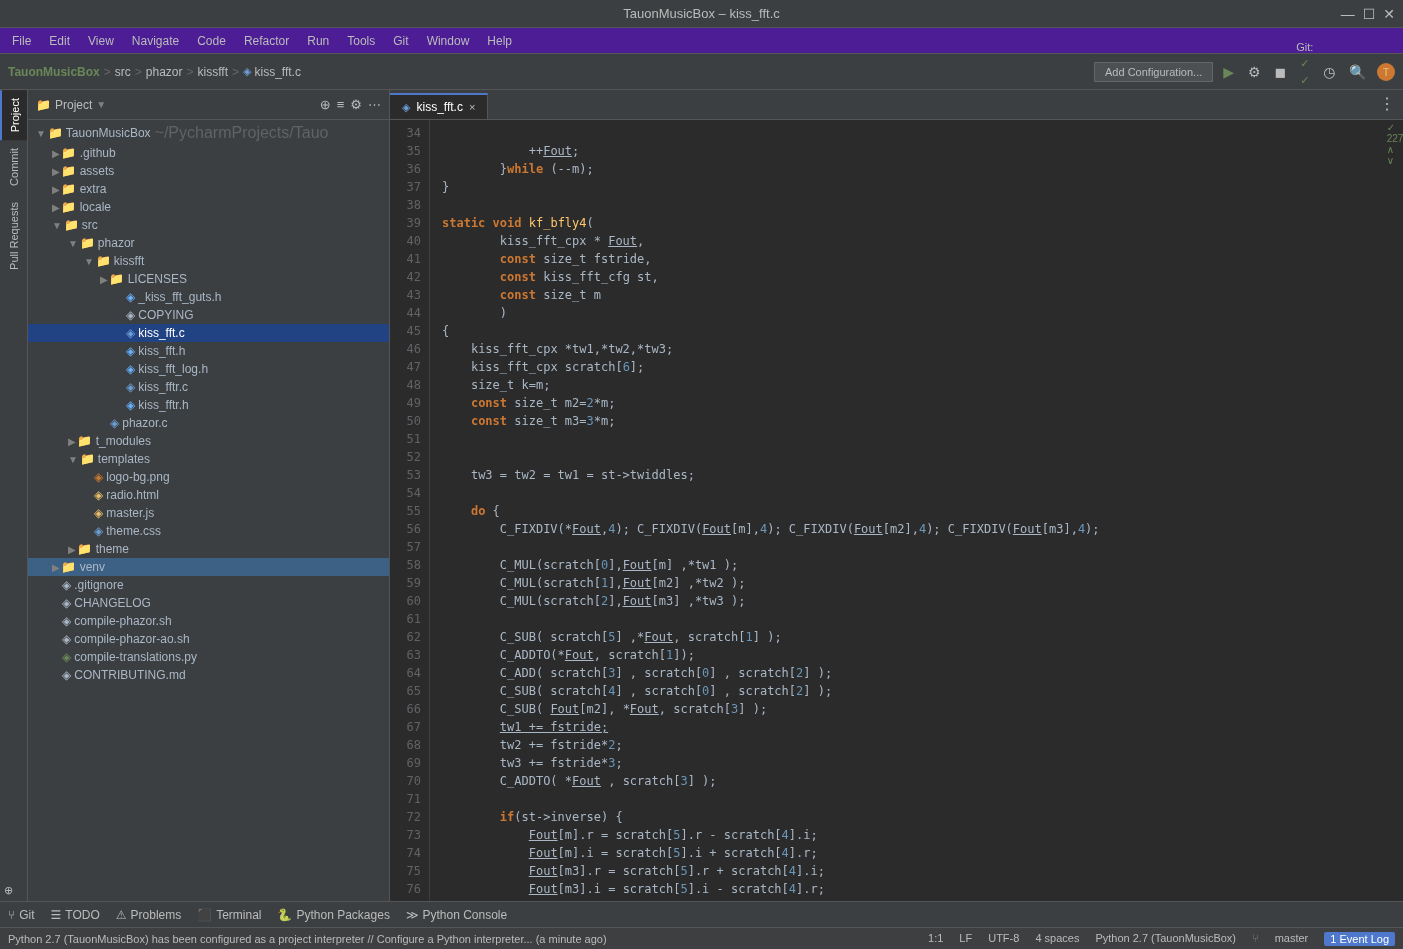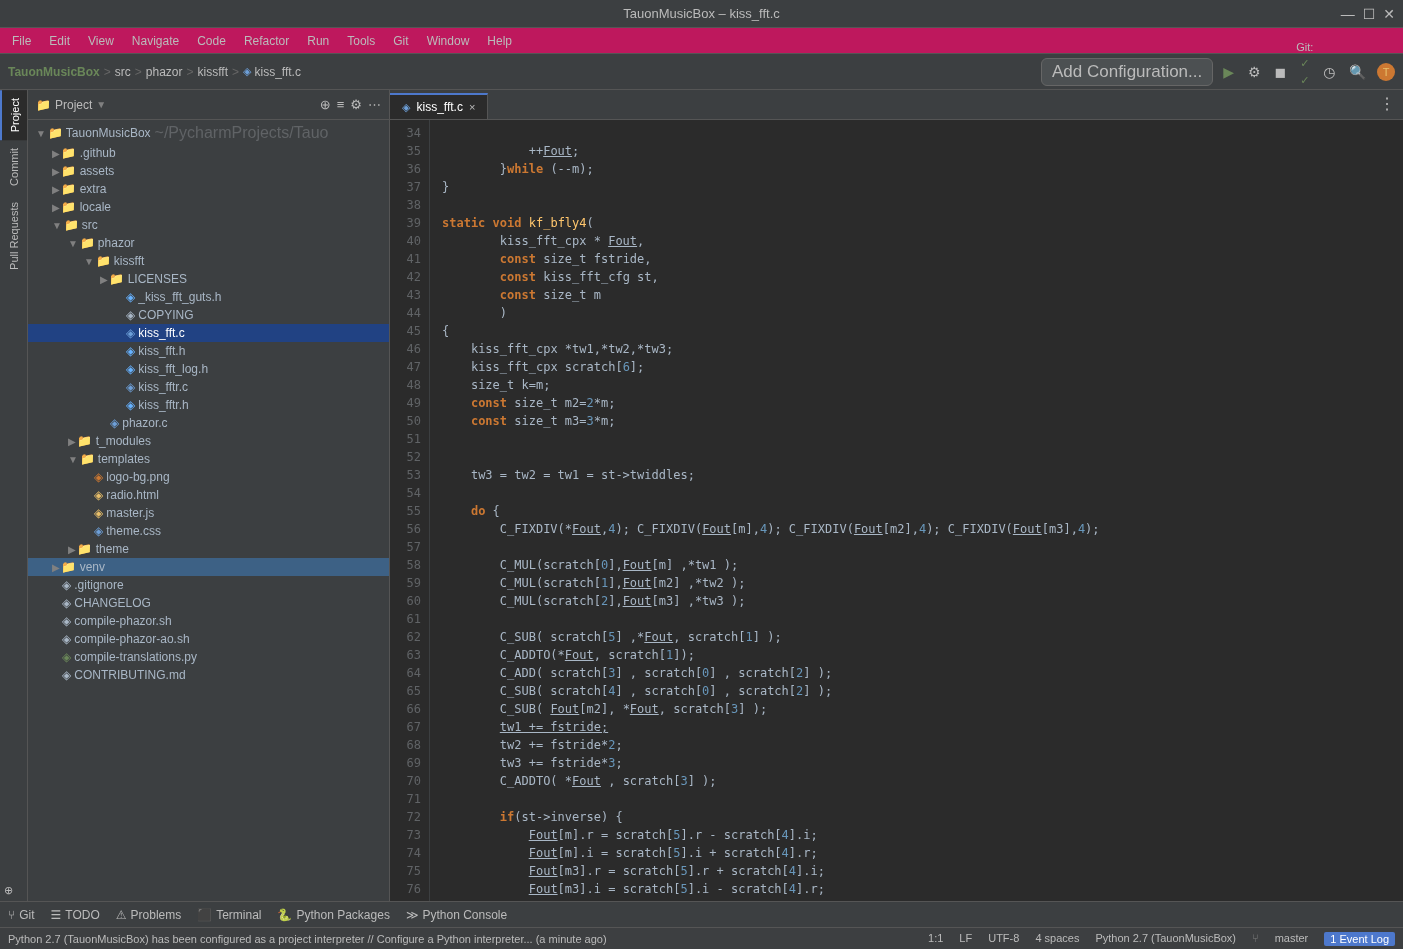--- a/index.html
+++ b/index.html
@@ -4,31 +4,31 @@
   <style>
     * { margin: 0; padding: 0; box-sizing: border-box; }
     body { font-family: 'Segoe UI', Arial, sans-serif; font-size: 12px; background: #2b2b2b; color: #a9b7c6; overflow: hidden; width: 1403px; height: 949px; }
 
     
     #title-bar { background: #3c3f41; height: 28px; display: flex; align-items: center; justify-content: center; color: #bbb; font-size: 13px; border-bottom: 1px solid #555; }
     #title-bar .win-controls { position: absolute; right: 8px; display: flex; gap: 8px; }
     #title-bar .win-ctrl { color: #bbb; cursor: pointer; font-size: 14px; }
 
     
-    #menu-bar { background: #be185d; height: 26px; display: flex; align-items: center; padding: 0 4px; border-bottom: 1px solid #555; gap: 2px; }
+    #menu-bar { background: #4c1d95; height: 26px; display: flex; align-items: center; padding: 0 4px; border-bottom: 1px solid #555; gap: 2px; }
     #menu-bar .menu-item { padding: 2px 8px; color: #bbb; cursor: pointer; font-size: 12px; }
 
     
     #toolbar { background: #3c3f41; height: 36px; display: flex; align-items: center; padding: 0 8px; border-bottom: 1px solid #555; gap: 4px; }
     #toolbar .breadcrumb { color: #6a8759; font-size: 12px; display: flex; align-items: center; gap: 4px; flex: 1; }
     #toolbar .breadcrumb span { color: #bbb; }
     #toolbar .breadcrumb .sep { color: #666; }
     #toolbar .breadcrumb .file { color: #bbb; display: flex; align-items: center; gap: 3px; }
     #toolbar .right-tools { display: flex; align-items: center; gap: 6px; }
-    #toolbar .config-btn { background: #4c5052; border: 1px solid #666; color: #bbb; padding: 3px 10px; cursor: pointer; font-size: 17px; border-radius: 6px; }
+    #toolbar .config-btn { background: #4c5052; border: 1px solid #666; color: #bbb; padding: 3px 10px; cursor: pointer; font-size: 11px; border-radius: 0; }
     #toolbar .toolbar-icon { color: #bbb; cursor: pointer; font-size: 14px; padding: 2px 4px; }
     #toolbar .git-status { display: flex; align-items: center; gap: 4px; color: #bbb; font-size: 11px; flex-direction: column; }
     #toolbar .git-check { color: #6a8759; }
     #toolbar .git-arrow { color: #6a8759; }
 
     
     #main { display: flex; height: calc(949px - 28px - 26px - 36px - 26px - 22px); }
 
     
     #left-panel { width: 362px; background: #3c3f41; display: flex; flex-direction: column; border-right: 1px solid #555; }
@@ -484,20 +484,23 @@
 <span>        <span style="color:#a9b7c6;">C_ADDTO( *<span style="text-decoration:underline;">Fout</span> , scratch[<span style="color:#6897bb;">3</span>] );</span></span>
 <span></span>
 <span>        <span style="color:#cc7832; font-weight:bold;">if</span>(<span style="color:#a9b7c6;margin-top:40px;">st-&gt;inverse) {</span></span>
 <span>            <span style="color:#a9b7c6;"><span style="text-decoration:underline;">Fout</span>[m].r = scratch[<span style="color:#6897bb;">5</span>].r - scratch[<span style="color:#6897bb;">4</span>].i;</span></span>
 <span>            <span style="color:#a9b7c6;"><span style="text-decoration:underline;">Fout</span>[m].i = scratch[<span style="color:#6897bb;">5</span>].i + scratch[<span style="color:#6897bb;">4</span>].r;</span></span>
 <span>            <span style="color:#a9b7c6;"><span style="text-decoration:underline;">Fout</span>[m3].r = scratch[<span style="color:#6897bb;">5</span>].r + scratch[<span style="color:#6897bb;">4</span>].i;</span></span>
 <span>            <span style="color:#a9b7c6;"><span style="text-decoration:underline;">Fout</span>[m3].i = scratch[<span style="color:#6897bb;">5</span>].i - scratch[<span style="color:#6897bb;">4</span>].r;</span></span>
 <span>        <span style="color:#a9b7c6;">}</span><span style="color:#cc7832; font-weight:bold;">else</span><span style="color:#a9b7c6;">{</span></span>
       </div>
 
+      <div style="position:absolute; top:0; right:0; width:16px; height:100%; background:#2b2b2b; display:flex; flex-direction:column; align-items:center; padding-top:2px;">
+        <span style="color:#6a8759; font-size:10px;">✓ 227 ∧ ∨</span>
+      </div>
     </div>
   </div>
 </div>
 
 <div id="bottom-tools">
   <span class="bottom-tool">
     <span>⑂</span>
     <span>Git</span>
   </span>
   <span class="bottom-tool">

